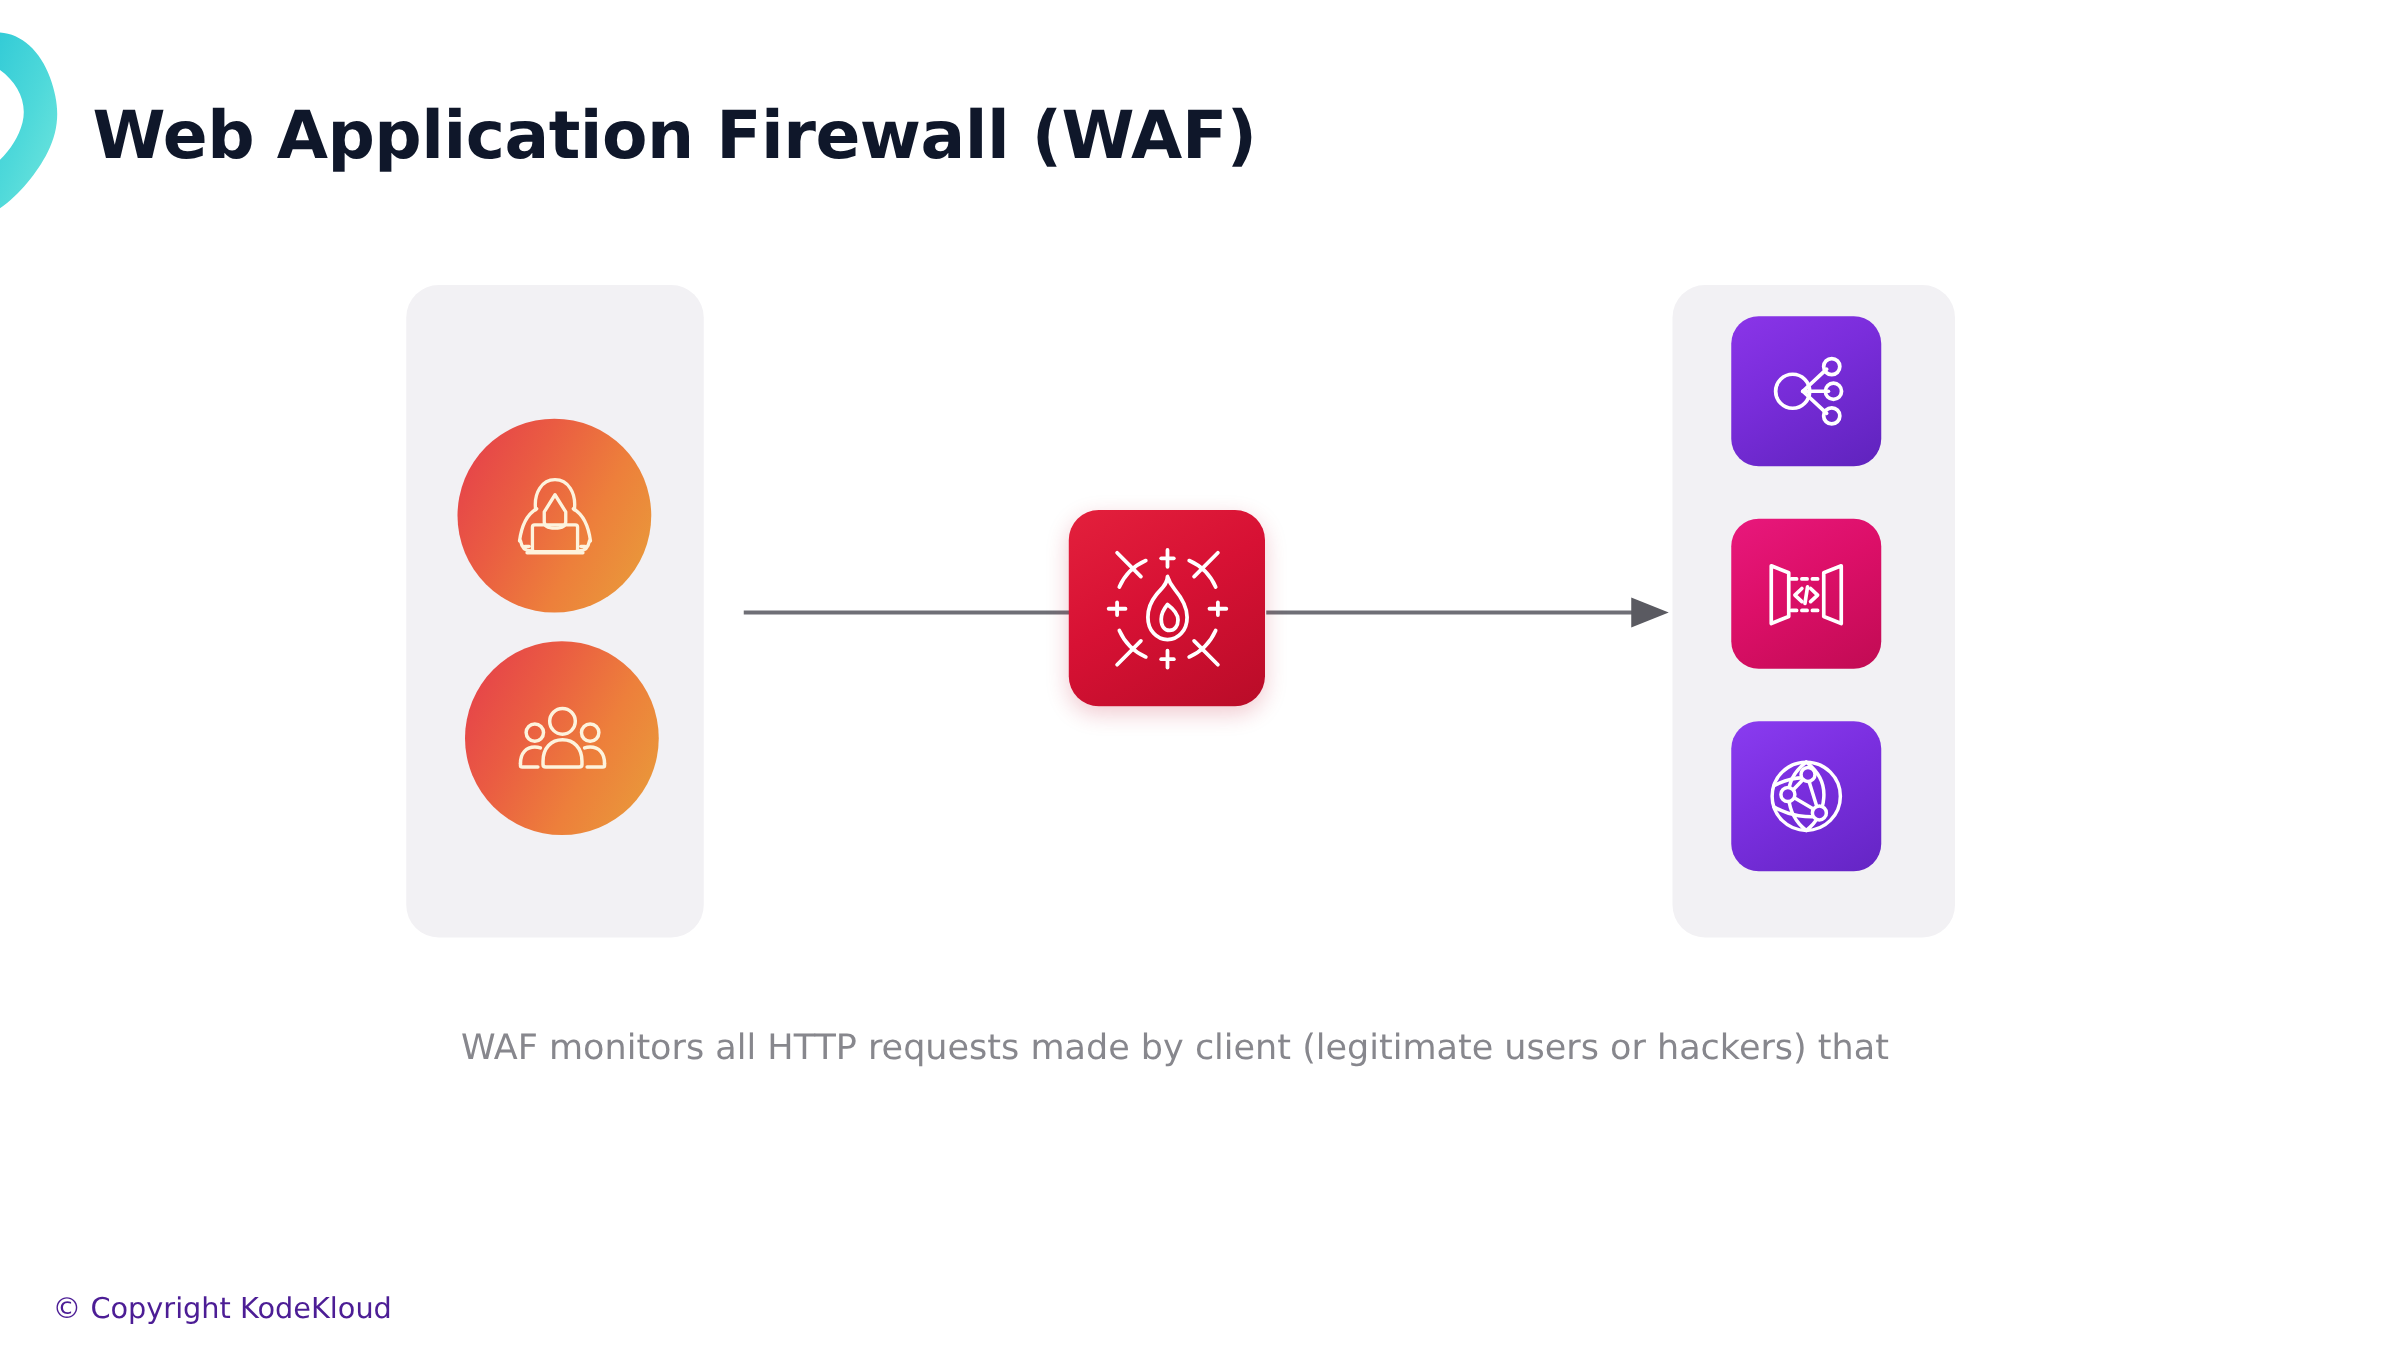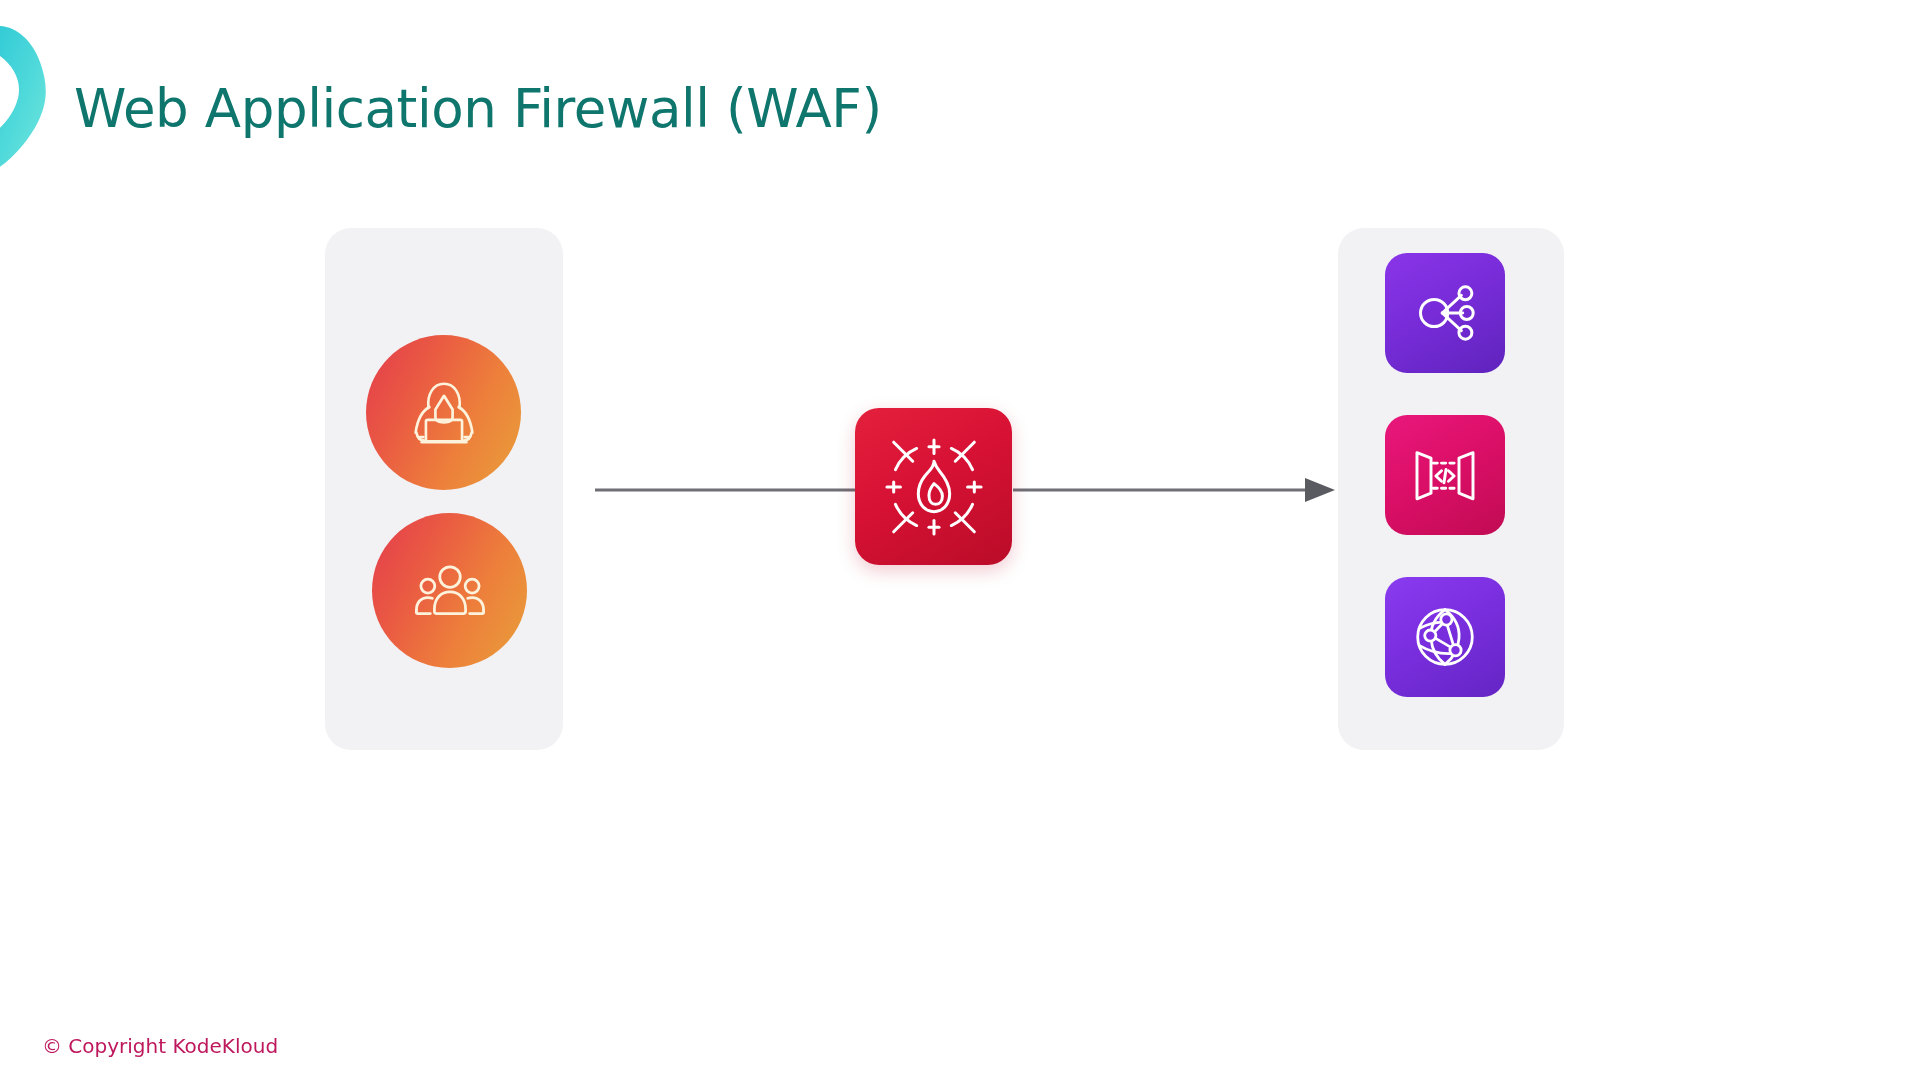--- a/index.html
+++ b/index.html
@@ -19,23 +19,23 @@
     width:62px;
     height:155px;
   }
 
   
   .slide-title {
     position:absolute;
     left:74px;
     top:78px;
     font-size:53px;
-    font-weight:400;
+    font-weight:700;
     letter-spacing:-0.4px;
-    color:#0f766e;
+    color:#0f172a;
     white-space:nowrap;
     line-height:1.18;
     font-family:"DejaVu Sans", sans-serif;
   }
 
   
   .stage {
     position:absolute;
     left:0; top:0;
     width:1920px; height:1080px;
@@ -117,22 +117,22 @@
     font-weight:400;
     font-family:"DejaVu Sans", sans-serif;
   }
   .caption-line { display:block; }
 
   
   .footer-copyright {
     position:absolute;
     left:42px;
     top:1034px;
-    font-size:20px;
-    color:#be185d;
+    font-size:23px;
+    color:#4c1d95;
     font-weight:400;
   }
 </style>
 </head>
 <body>
 
 <div class="brand-mark">
   <svg width="62" height="155" viewBox="0 0 62 155" xmlns="http://www.w3.org/2000/svg">
     <defs>
       <linearGradient id="gradChevron" x1="0" y1="0" x2="1" y2="1">
@@ -267,15 +267,16 @@
       <line x1="51" y1="26" x2="64" y2="68"></line>
       <circle cx="29" cy="48" r="8" fill="#7b2fe0"></circle>
       <circle cx="52" cy="25" r="8" fill="#7b2fe0"></circle>
       <circle cx="65" cy="69" r="8" fill="#7b2fe0"></circle>
     </svg>
   </div>
 
 </div>
 
 <div class="caption">
+  <span class="caption-line">WAF monitors all HTTP requests made by client (legitimate users or hackers) that</span>
 </div>
 
 <div class="footer-copyright">© Copyright KodeKloud</div>
 
 </body></html>

